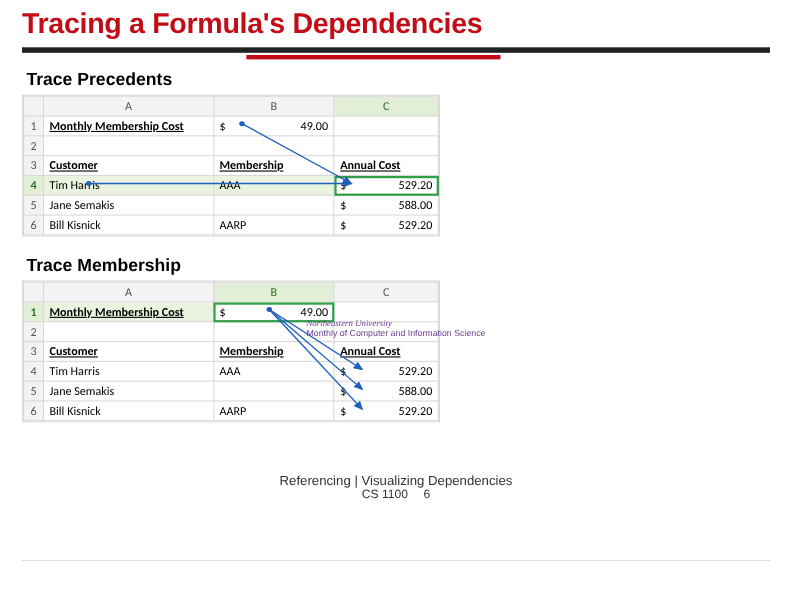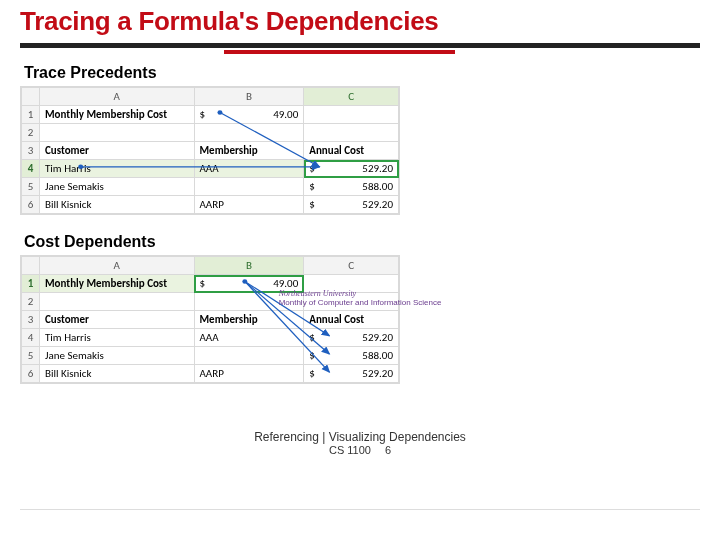--- a/index.html
+++ b/index.html
@@ -79,21 +79,21 @@
   }
   .sheet td.rowhdr.sel, .sheet th.sel {
     background: #e2eed6;
     color: #2f6f2f;
     font-weight: bold;
   }
   .sheet th.selcol {
     background: #e2eed6;
     color: #2f6f2f;
   }
-  .bold { font-weight: bold; }
+  .bold { font-weight: bold; text-decoration: underline; }
   .right { text-align: right; }
   .selcell {
     outline: 2px solid #2f9e44;
     outline-offset: -2px;
   }
   .selrange {
     background: #eaf3e0 !important;
   }
   .arrow-svg {
     position: absolute;
@@ -214,21 +214,21 @@
           <path d="M0,0 L7,3 L0,6 Z" fill="#1f5fbf"></path>
         </marker>
       </defs>
       <circle cx="200" cy="28" r="2.5" fill="#1f5fbf"></circle>
       <line x1="200" y1="28" x2="300" y2="88" stroke="#1f5fbf" stroke-width="1.3" marker-end="url(#ah1)"></line>
       <circle cx="60" cy="88" r="2.5" fill="#1f5fbf"></circle>
       <line x1="60" y1="88" x2="300" y2="88" stroke="#1f5fbf" stroke-width="1.3" marker-end="url(#ah1)"></line>
     </svg>
   </div>
 
-  <div class="section-label">Cost Dependents</div>
+  <div class="section-label">Trace Membership</div>
 
   <div class="sheet-wrap">
     <table class="sheet">
       <colgroup>
           <col style="width:18px">
           <col class="colA">
           <col class="colB">
           <col class="colC">
         </colgroup>
       <tbody>

